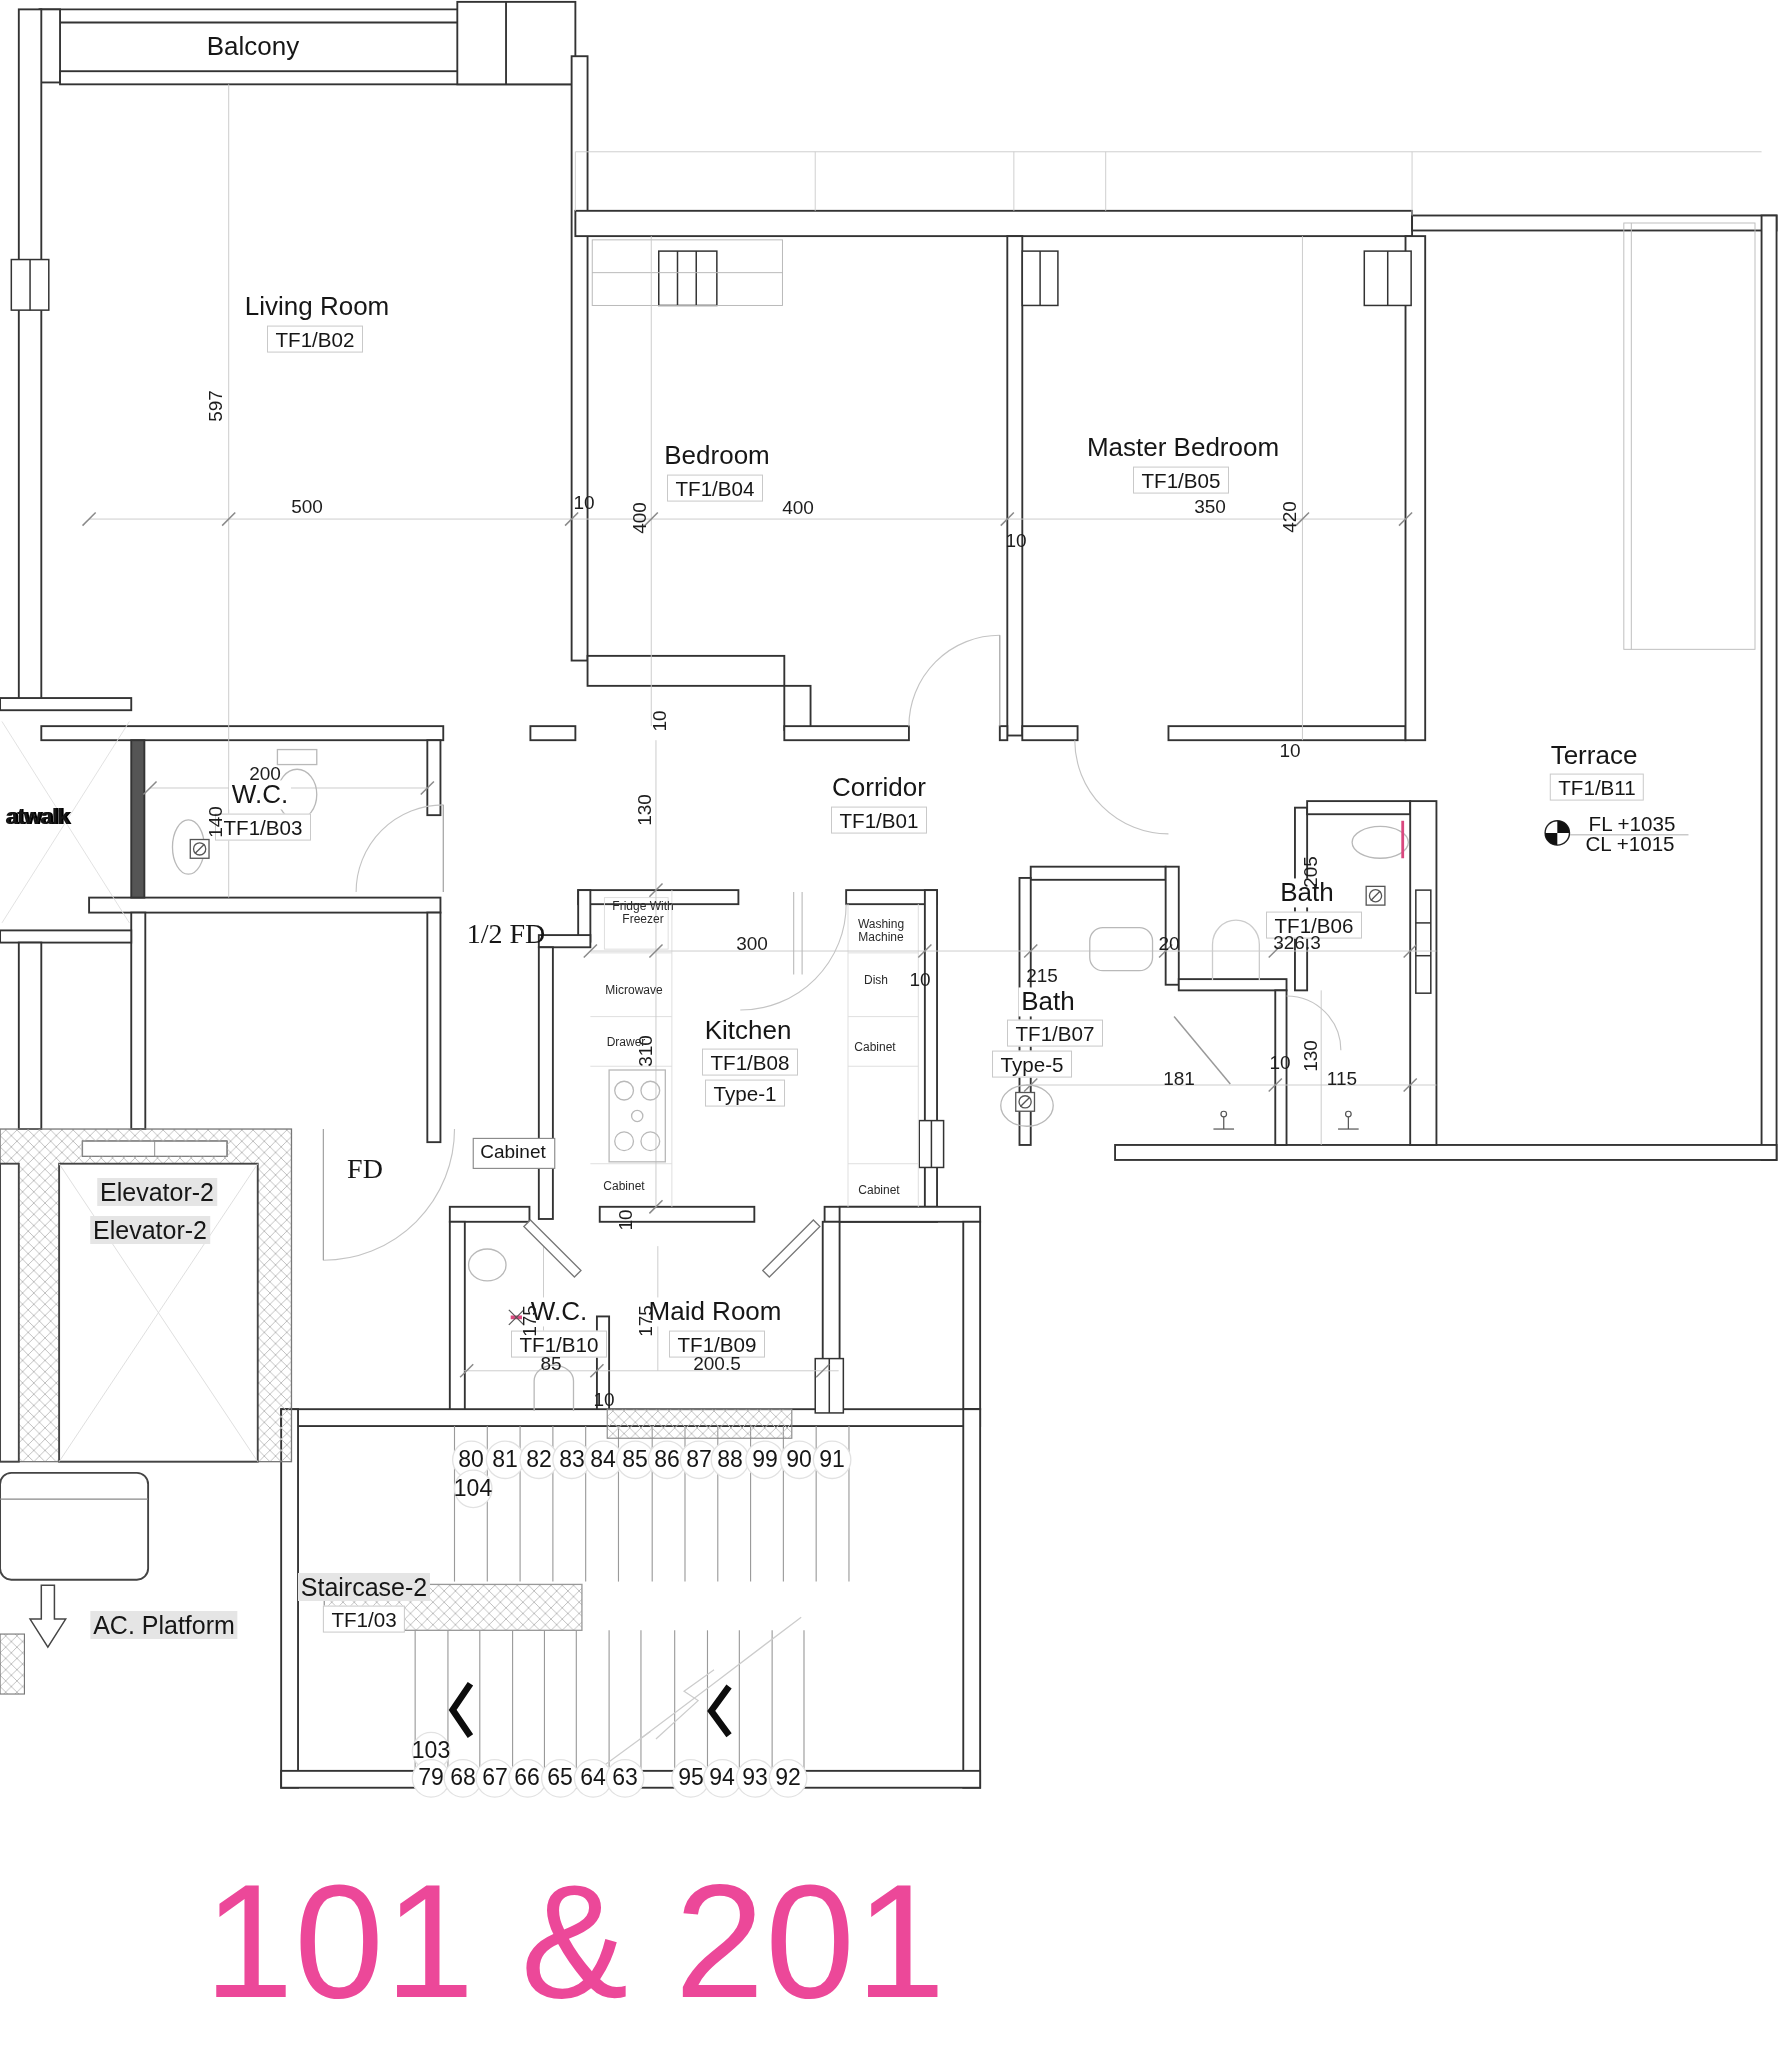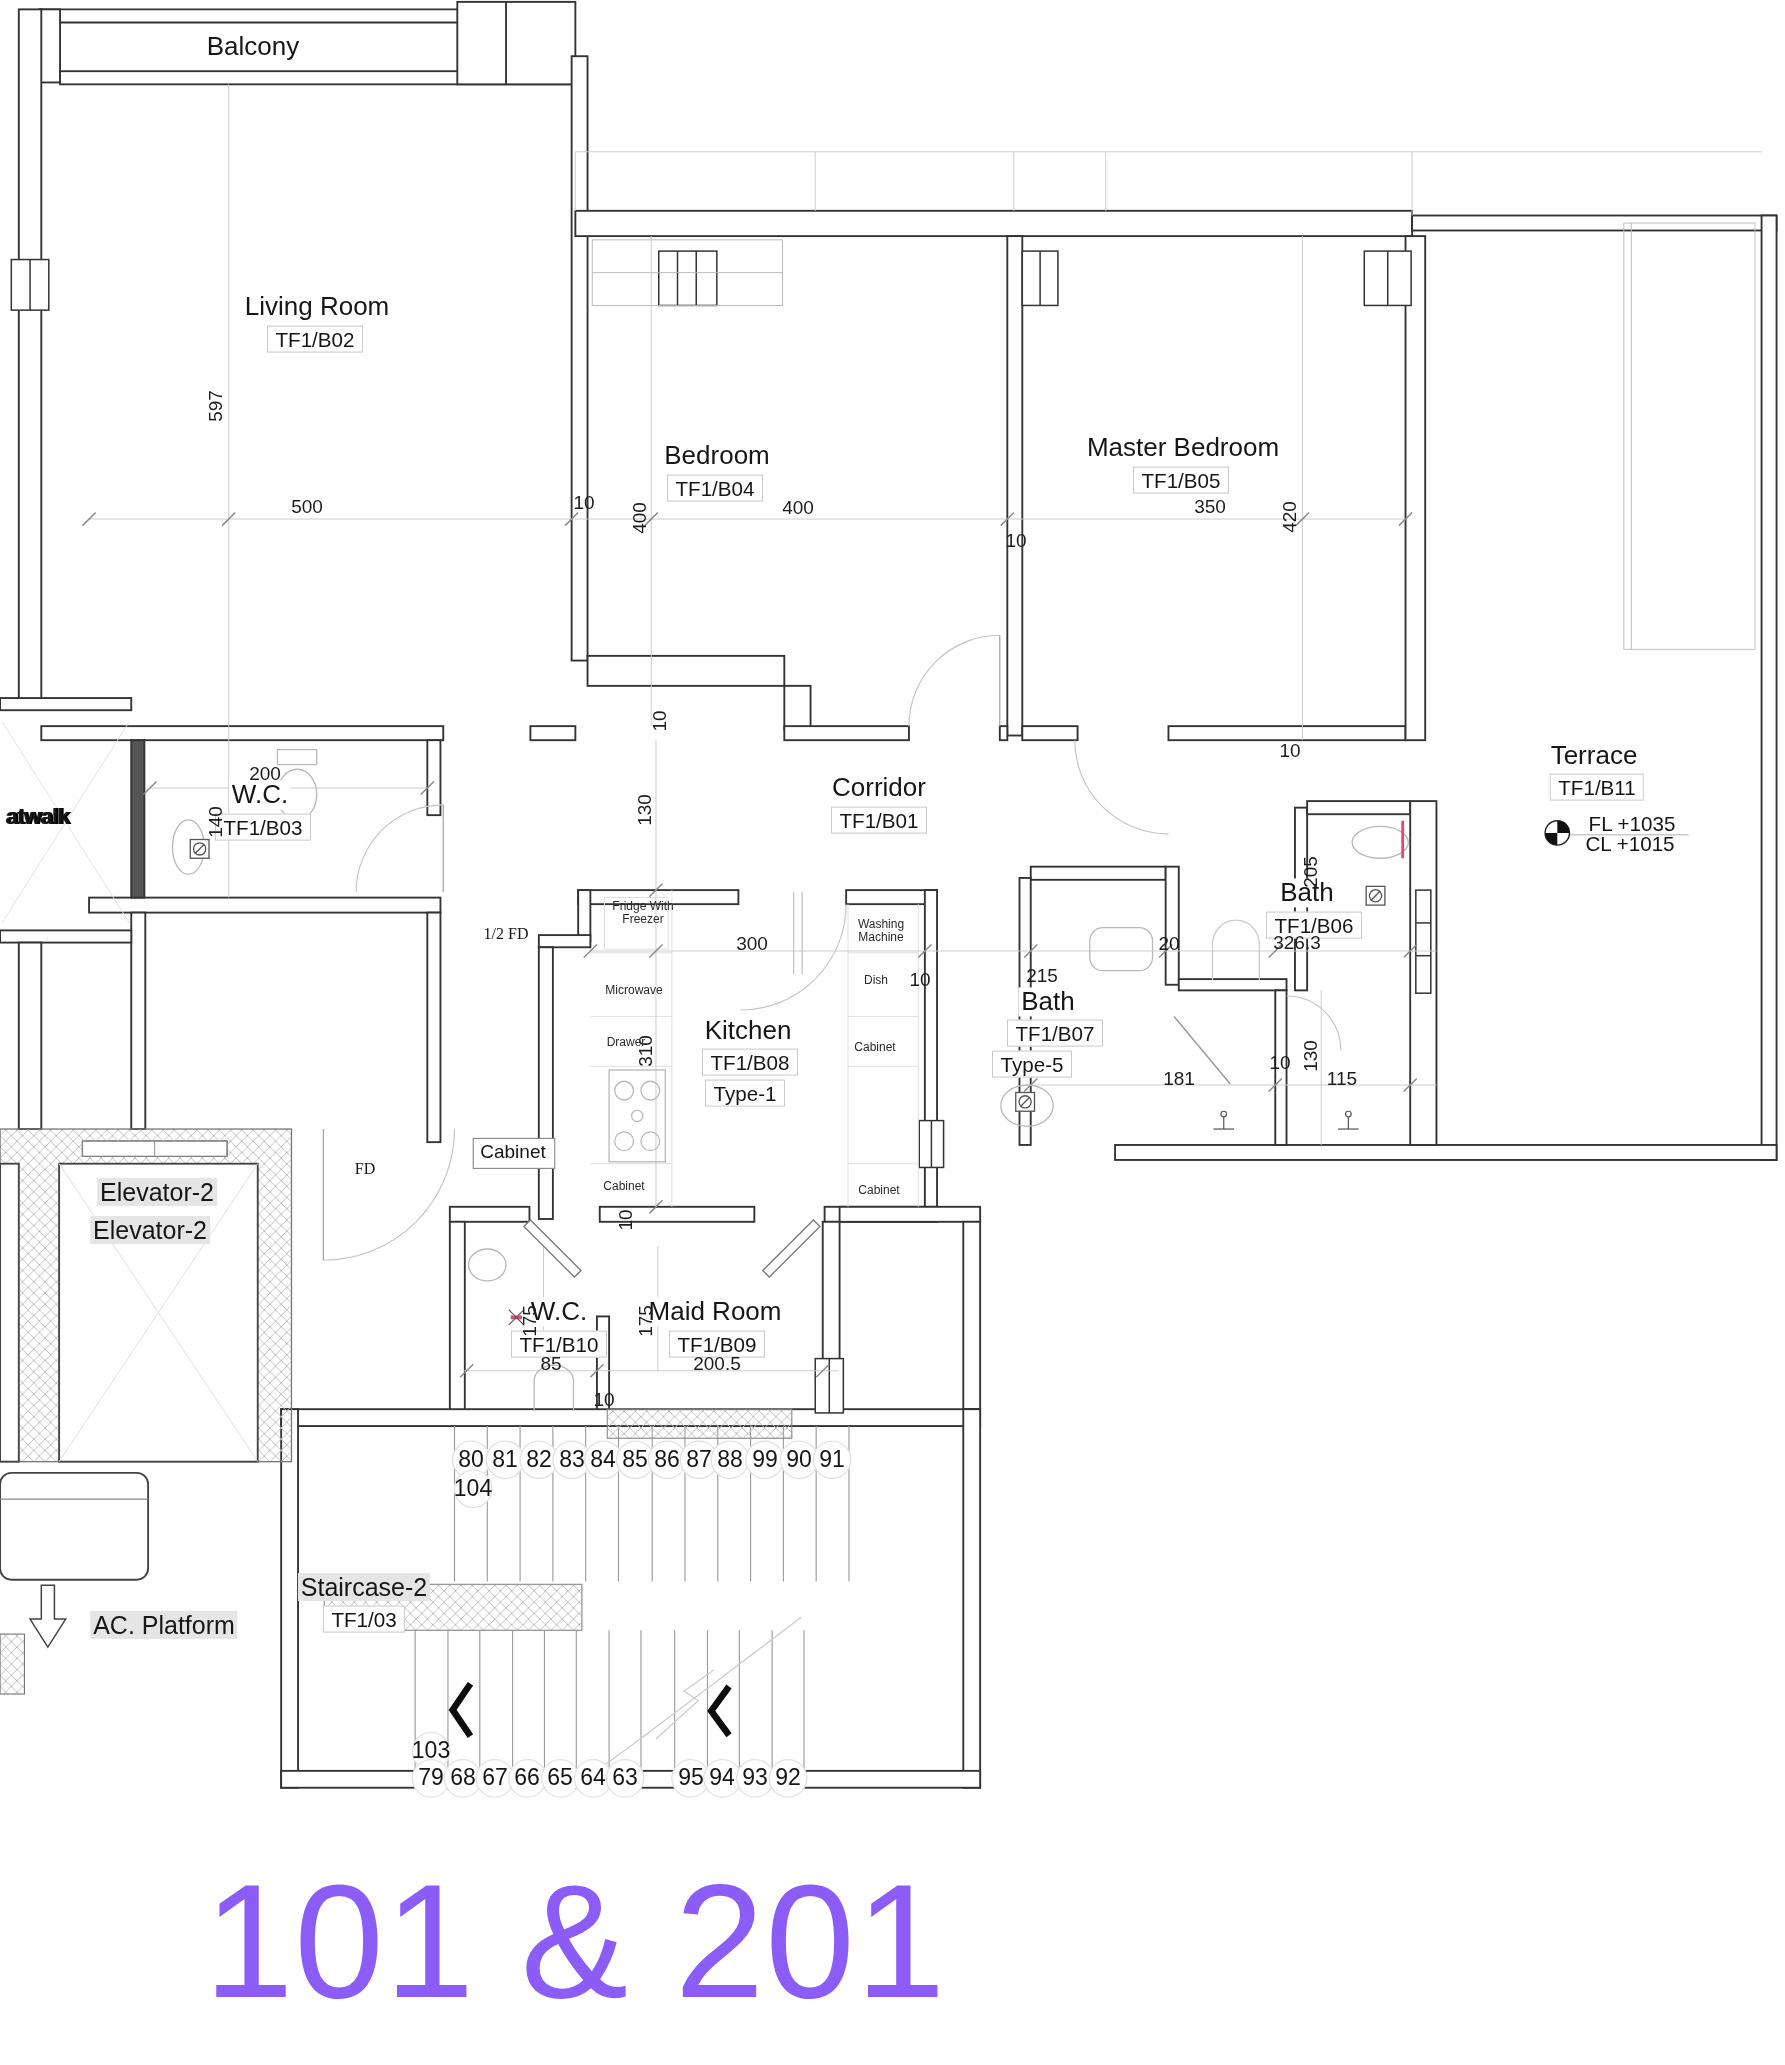--- a/index.html
+++ b/index.html
@@ -8,24 +8,24 @@
   svg.geom{position:absolute;left:0;top:0}
   .lbl{position:absolute;transform:translate(-50%,-50%);white-space:nowrap;
        line-height:1.12;text-align:center}
   .room{font-size:26px;background:#fff;padding:0 2.8px}
   .room27{font-size:25px;background:#e5e5e5;padding:0 2.8px}
   .code{font-size:20.6px;border:0.9px solid #c9c9c9;padding:0.9px 7.5px;background:#fff}
   .dim{font-size:19px;color:#1d1d1d}
   .v{transform:translate(-50%,-50%) rotate(-90deg)}
   .small{font-size:12px;color:#2a2a2a}
   .wrap{white-space:normal;width:88px}
-  .serif{font-family:"Liberation Serif",serif;font-size:16px}
+  .serif{font-family:"Liberation Serif",serif;font-size:28px}
   .lvl{font-size:20.6px}
   .num{font-size:23px}
-  .big{font-size:161px;letter-spacing:0.9px;color:#8b5cf6}
+  .big{font-size:161px;letter-spacing:0.9px;color:#ec4899}
   .bold-ol{font-weight:bold;font-size:22.5px;letter-spacing:-0.9px;text-shadow:1.9px 0 0 #000}
 </style>
 </head>
 <body>
 
 <div class="plan">
 
 <svg class="geom" width="1786" height="2066" viewBox="0 0 1906 2205">
   <defs>
     <pattern id="xh" width="12" height="12" patternUnits="userSpaceOnUse">

